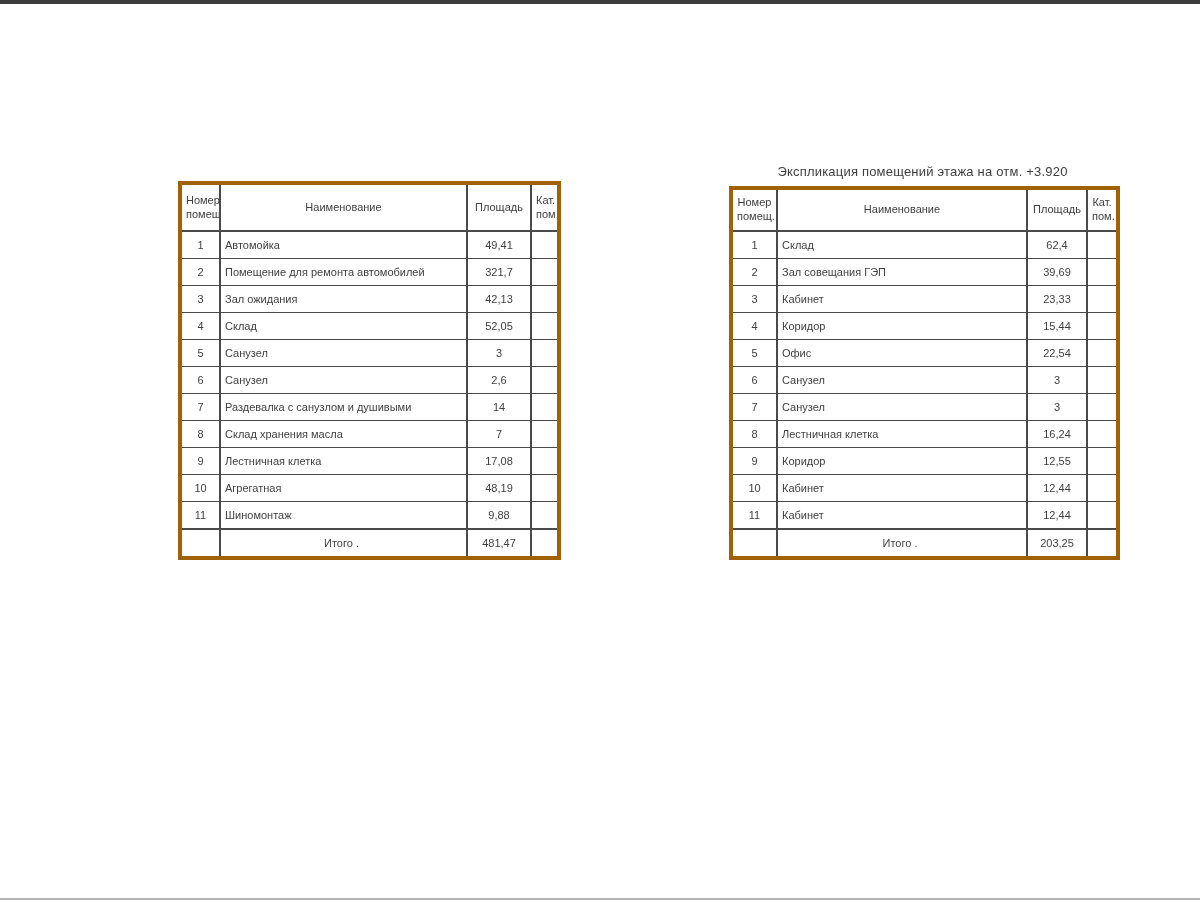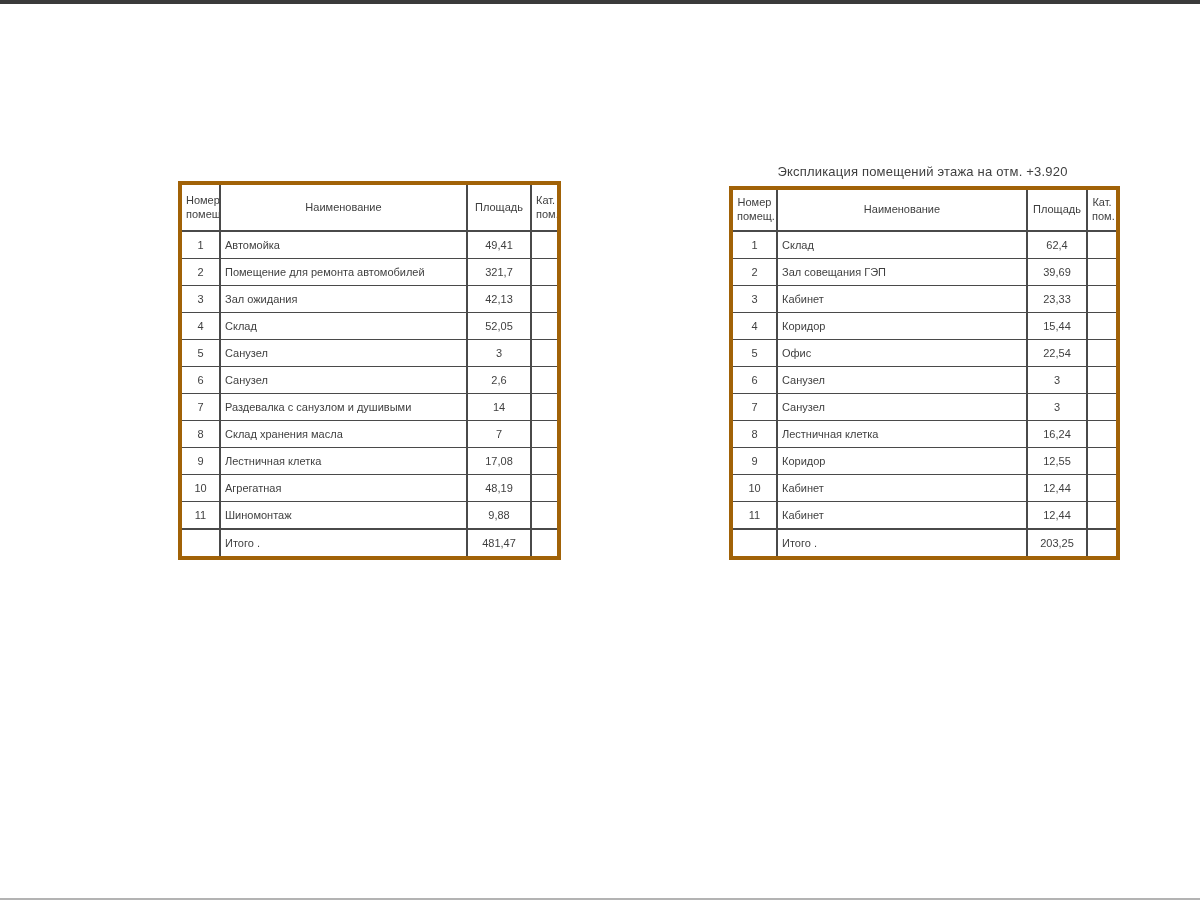--- a/index.html
+++ b/index.html
@@ -68,21 +68,21 @@
     line-height: 1.25;
   }
   .table-block.left  table.expl th { height: 45px; }
   .table-block.right table.expl th { height: 40px; }
   table.expl td { height: 26px; vertical-align: middle; }
   td.col-num  { text-align: center; }
   td.col-name { text-align: left; padding-left: 6px; }
   td.col-area { text-align: center; margin-top: 20px; }
   td.col-cat  { text-align: center; }
   tr.total-row td { border-top-width: 2px; }
-  tr.total-row td.col-name { text-align: left; padding-right: 8px; }
+  tr.total-row td.col-name { text-align: center; padding-right: 8px; }
   
   .table-block.left  col.c-num  { width: 40px; }
   .table-block.left  col.c-name { width: 247px; }
   .table-block.left  col.c-area { width: 64px; }
   .table-block.left  col.c-cat  { width: 28px; }
   .table-block.right col.c-num  { width: 46px; }
   .table-block.right col.c-name { width: 250px; }
   .table-block.right col.c-area { width: 60px; }
   .table-block.right col.c-cat  { width: 31px; }
 </style>

